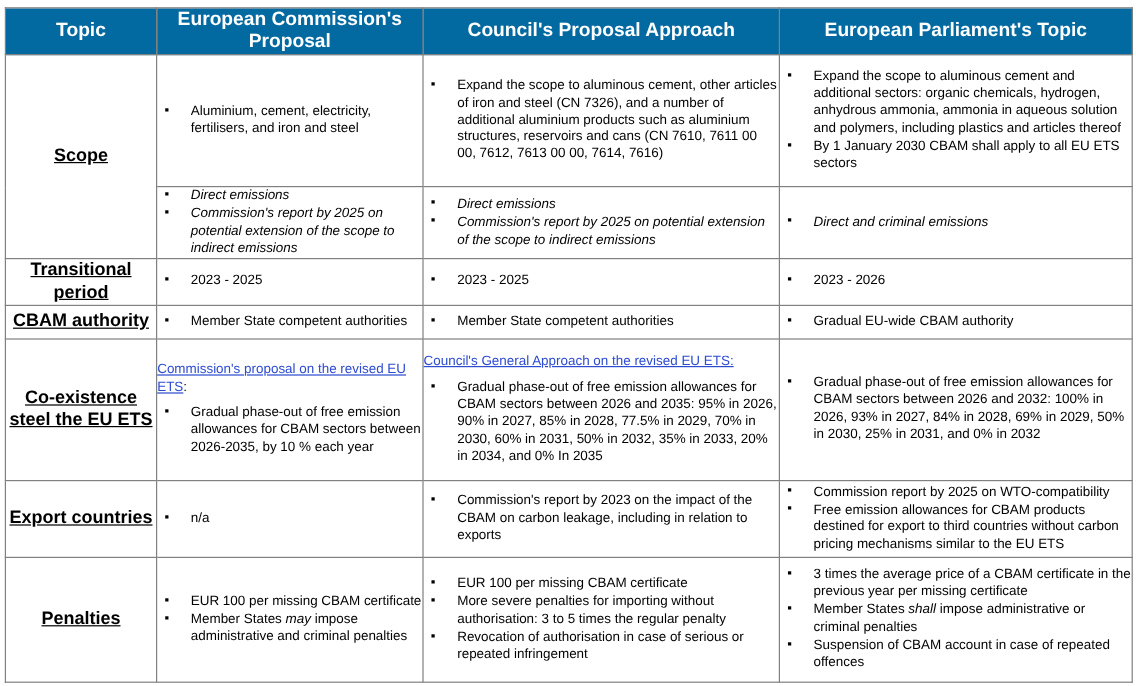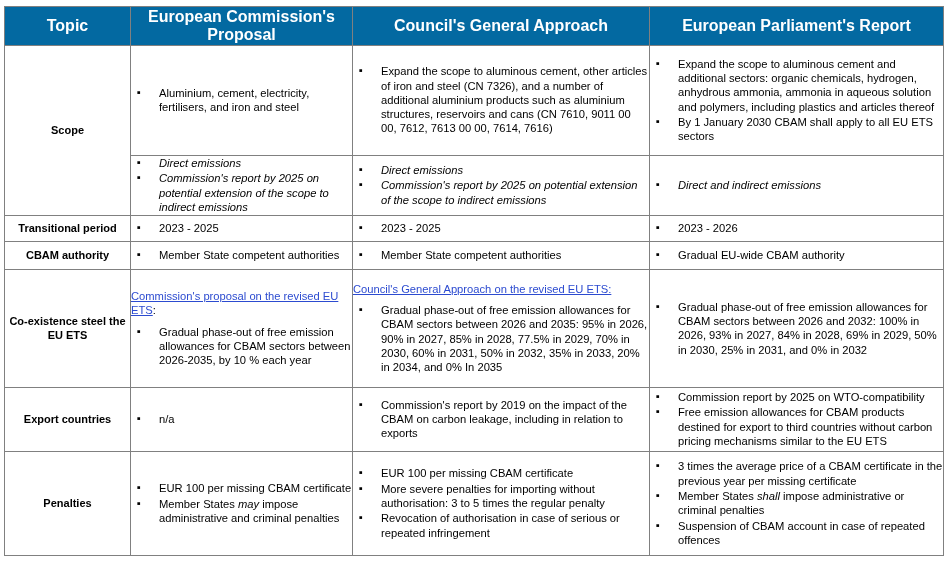--- a/index.html
+++ b/index.html
@@ -36,24 +36,25 @@
     font-size: 16px;
     font-weight: bold;
     text-align: center;
     height: 38px;
     padding: 3px 4px;
     border: 1px solid #808080;
   }
   td.topic {
     text-align: center;
     font-weight: bold;
-    font-size: 11px;
+    font-size: 15px;
     color: #000000;
     padding: 4px 3px;
     line-height: 1.25;
+    text-decoration: underline;
   }
   td.content {
     padding: 5px 6px 6px 6px;
     font-size: 11.2px;
     color: #000000;
     vertical-align: top;
     line-height: 1.28;
   }
   ul.bl {
     list-style: none;
@@ -108,36 +109,36 @@
     <colgroup>
       <col class="c1">
         <col class="c2">
         <col class="c3">
         <col class="c4">
     </colgroup>
     <thead>
       <tr>
         <th>Topic</th>
         <th>European Commission's Proposal</th>
-        <th>Council's General Approach</th>
-        <th>European Parliament's Report</th>
+        <th>Council's Proposal Approach</th>
+        <th>European Parliament's Topic</th>
       </tr>
     </thead>
     <tbody>
 
       <tr class="r-scope-a">
         <td class="topic" rowspan="2">Scope</td>
         <td class="content">
           <ul class="bl">
             <li>Aluminium, cement, electricity, fertilisers, and iron and steel</li>
           </ul>
         </td>
         <td class="content">
           <ul class="bl">
-            <li>Expand the scope to aluminous cement, other articles of iron and steel (CN 7326), and a number of additional aluminium products such as aluminium structures, reservoirs and cans (CN 7610, 9011 00 00, 7612, 7613 00 00, 7614, 7616)</li>
+            <li>Expand the scope to aluminous cement, other articles of iron and steel (CN 7326), and a number of additional aluminium products such as aluminium structures, reservoirs and cans (CN 7610, 7611 00 00, 7612, 7613 00 00, 7614, 7616)</li>
           </ul>
         </td>
         <td class="content">
           <ul class="bl">
             <li>Expand the scope to aluminous cement and additional sectors: organic chemicals, hydrogen, anhydrous ammonia, ammonia in aqueous solution and polymers, including plastics and articles thereof</li>
             <li>By 1 January 2030 CBAM shall apply to all EU ETS sectors</li>
           </ul>
         </td>
       </tr>
       <tr class="r-scope-b">
@@ -148,21 +149,21 @@
           </ul>
         </td>
         <td class="content">
           <ul class="bl">
             <li>Direct emissions</li>
             <li>Commission's report by 2025 on potential extension of the scope to indirect emissions</li>
           </ul>
         </td>
         <td class="content">
           <ul class="bl">
-            <li>Direct and indirect emissions</li>
+            <li>Direct and criminal emissions</li>
           </ul>
         </td>
       </tr>
 
       <tr class="r-short">
         <td class="topic">Transitional period</td>
         <td class="content">
           <ul class="bl">
               <li>2023 - 2025</li>
             </ul>
@@ -221,21 +222,21 @@
 
       <tr class="r-export">
         <td class="topic">Export countries</td>
         <td class="content">
           <ul class="bl">
               <li>n/a</li>
             </ul>
         </td>
         <td class="content">
           <ul class="bl">
-              <li>Commission's report by 2019 on the impact of the CBAM on carbon leakage, including in relation to exports</li>
+              <li>Commission's report by 2023 on the impact of the CBAM on carbon leakage, including in relation to exports</li>
             </ul>
         </td>
         <td class="content">
           <ul class="bl">
             <li>Commission report by 2025 on WTO-compatibility</li>
             <li>Free emission allowances for CBAM products destined for export to third countries without carbon pricing mechanisms similar to the EU ETS</li>
           </ul>
         </td>
       </tr>
 

